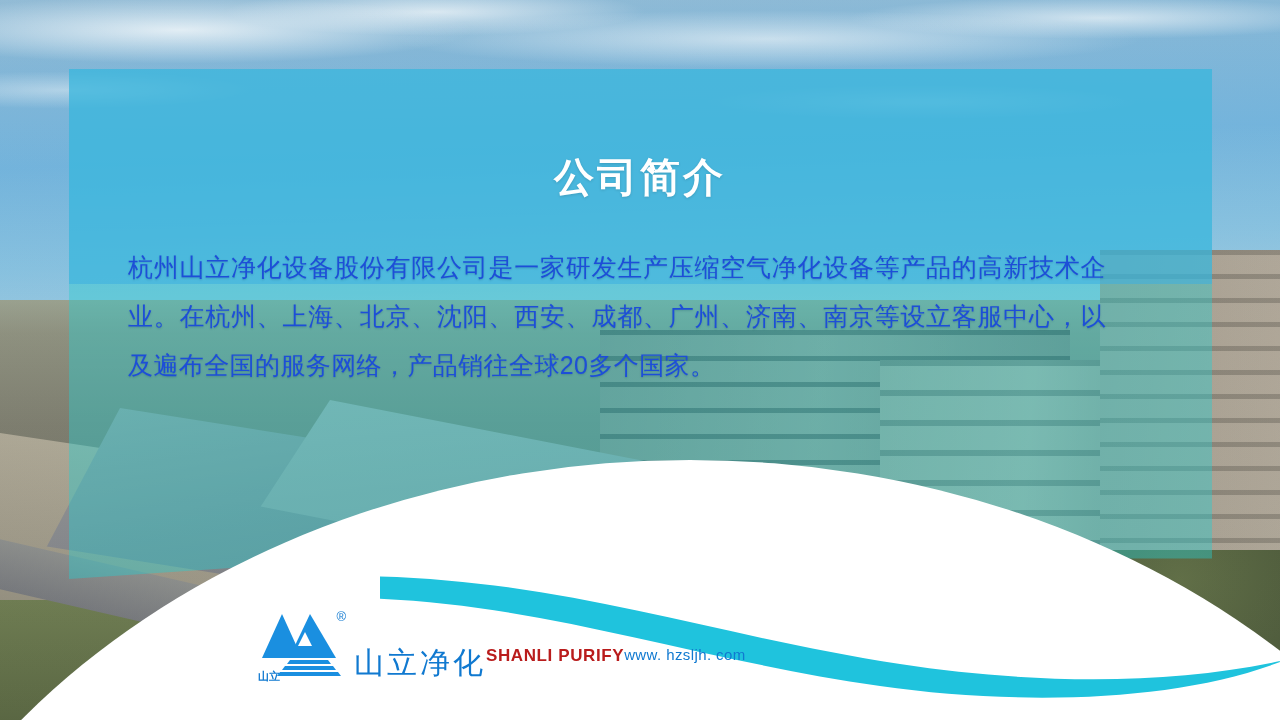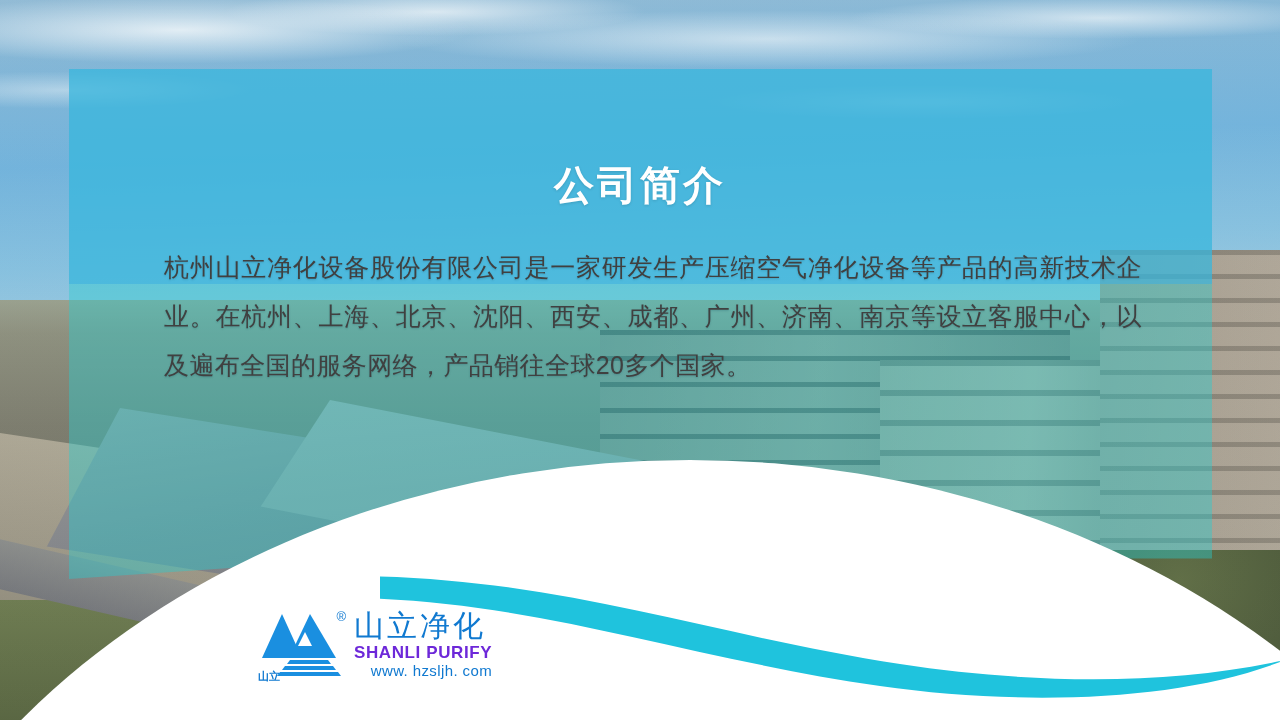--- a/index.html
+++ b/index.html
@@ -131,33 +131,31 @@
   #title {
     position: absolute;
     left: 0; right: 0; top: 152px;
     text-align: center;
     color: #ffffff;
     font-size: 40px;
     font-weight: bold;
     letter-spacing: 3px;
     line-height: 50px;
     text-shadow: 0 1px 3px rgba(0,0,0,.14);
-    margin-top: 8px;
   }
   #body-text {
     position: absolute;
     left: 128px;
     top: 243px;
     width: 978px;
-    color: #404040;
+    color: #1d4ed8;
     font-size: 25px;
     line-height: 49px;
     letter-spacing: .4px;
     text-shadow: 0 1px 2px rgba(0,60,80,.22);
-    margin-left: 36px;
   }
   #body-text .para { margin: 0; }
   #body-text .para.first {
     text-align: justify;
     text-justify: inter-ideograph;
   }
 
   
   #white-curve {
     position: absolute;
@@ -206,33 +204,32 @@
   #logo-reg {
     position: absolute;
     right: -2px;
     top: 2px;
     font-size: 13px;
     color: #1079d0;
     line-height: 13px;
   }
   #logo-words {
     display: flex;
-    flex-direction: column;
     padding-bottom: 2px;
   }
   #logo-cn {
     font-size: 30px;
     color: #1079d0;
     line-height: 34px;
     letter-spacing: 3px;
     font-family: "DejaVu Sans", sans-serif;
   }
   #logo-en {
     font-size: 17px;
-    color: #6d28d9;
+    color: #b91c1c;
     font-weight: bold;
     line-height: 19px;
     letter-spacing: .6px;
   }
   #logo-url {
     font-size: 15px;
     color: #1079d0;
     line-height: 18px;
     letter-spacing: .4px;
     text-align: right;

